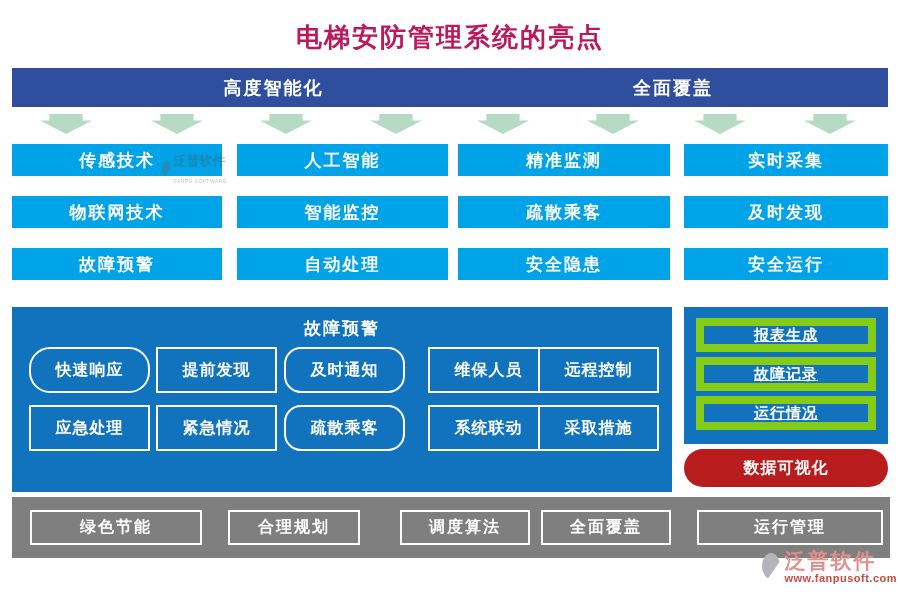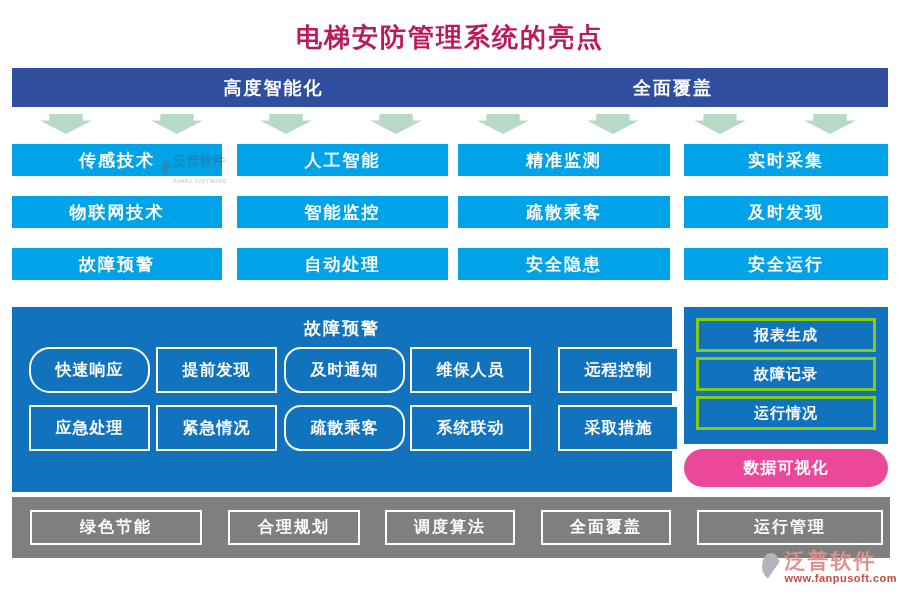--- a/index.html
+++ b/index.html
@@ -62,48 +62,48 @@
     top:317px;left:12px;width:660px;text-align:center;
     color:#ffffff;font-size:17px;font-weight:bold;letter-spacing:2px;
   }
   .fault-row-1{top:347px;border-radius:21px;}
   .fault-box{
     position:absolute;width:121px;height:46px;box-sizing:border-box;
     border:2px solid #ffffff;background:#1173bd;color:#ffffff;
     display:flex;align-items:center;justify-content:center;
     font-size:16px;font-weight:bold;letter-spacing:1px;
   }
-  .f0{left:29px;} .f1{left:156px;} .f2{left:284px;border-radius:17px;} .f3{left:410px;} .f4{left:558px;}
+  .f0{left:29px;} .f1{left:156px;} .f2{left:284px;border-radius:17px;} .f3{left:428px;} .f4{left:538px;}
 
   
   .rpanel{left:684px;top:307px;width:204px;height:137px;background:#1173bd;}
   .rbox{
     position:absolute;left:696px;width:180px;height:34px;box-sizing:border-box;
-    border:3px solid #84cc16;background:#1173bd;color:#ffffff;
+    border:8px solid #84cc16;background:#1173bd;color:#ffffff;
     display:flex;align-items:center;justify-content:center;
-    font-size:15px;font-weight:bold;letter-spacing:1px;
+    font-size:15px;font-weight:bold;letter-spacing:1px;text-decoration:underline;
   }
   .rb0{top:318px;} .rb1{top:357px;} .rb2{top:396px;}
 
   .dataviz{
-    left:684px;top:449px;width:204px;height:38px;background:#ec4899;
+    left:684px;top:449px;width:204px;height:38px;background:#b91c1c;
     color:#ffffff;display:flex;align-items:center;justify-content:center;
     font-size:16px;font-weight:bold;letter-spacing:1px;border-radius:19px;
   }
 
   
   .graybar{left:12px;top:497px;width:878px;height:61px;background:#7f7f7f;}
   .gbox{
     position:absolute;top:510px;height:35px;box-sizing:border-box;
     border:2px solid #ffffff;background:#7f7f7f;color:#ffffff;
     display:flex;align-items:center;justify-content:center;
     font-size:16px;font-weight:bold;letter-spacing:2px;
   }
   .g0{left:30px;width:172px;} .g1{left:228px;width:132px;}
-  .g2{left:385px;width:130px;} .g3{left:541px;width:130px;}
+  .g2{left:400px;width:130px;} .g3{left:541px;width:130px;}
   .g4{left:697px;width:186px;}
 
   
   .brand{
     left:762px;top:550px;width:135px;height:42px;
     display:flex;align-items:flex-start;gap:4px;
   }
   .brand .logo{
     width:26px;height:26px;margin-top:3px;border-radius:50%;
     background:#b4b4bc;

